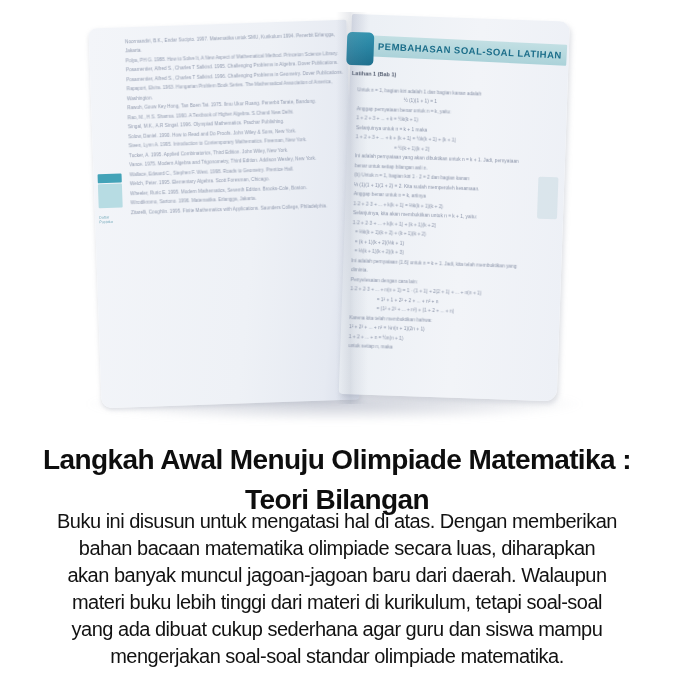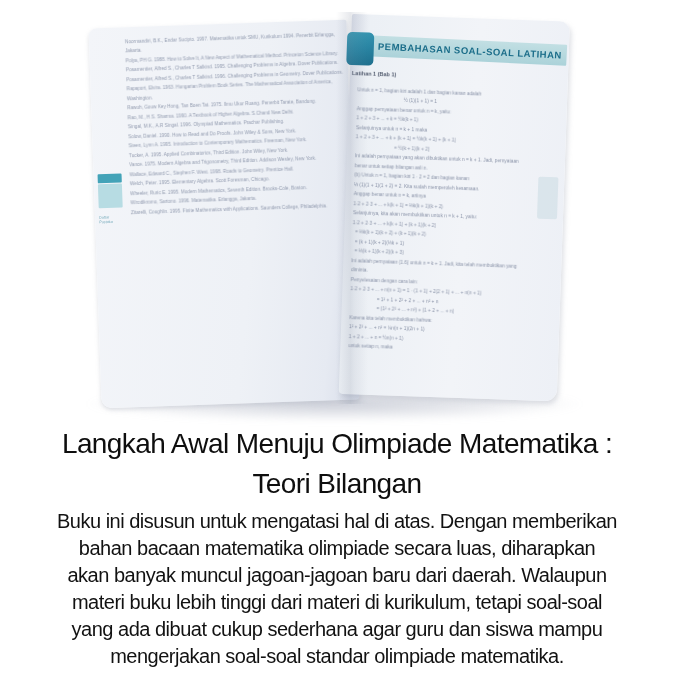--- a/index.html
+++ b/index.html
@@ -77,22 +77,22 @@
     font-size:9.6px;line-height:19px;color:#8b94a9;
     white-space:pre-wrap;filter:blur(.28px);
   }
   .right-edge-tab{
     position:absolute;right:6px;top:156px;width:20px;height:42px;
     background:rgba(180,205,214,.35);border-radius:2px;
   }
 
   
   .caption-title{
-    position:absolute;left:0;right:0;top:424px;margin:0;
-    text-align:center;font-weight:normal;font-size:28px;line-height:40px;
+    position:absolute;left:0;right:0;top:424px;margin:16px;
+    text-align:center;font-weight:bold;font-size:28px;line-height:40px;
     letter-spacing:-.6px;color:var(--title-text,#0e0e0e);white-space:pre-line;
   }
   .caption-desc{
     position:absolute;left:0;right:0;top:508px;margin:0;
     text-align:center;font-size:20px;line-height:27px;
     letter-spacing:-.5px;color:#121212;white-space:pre-line;
   }
 </style>
 </head>
 <body>

